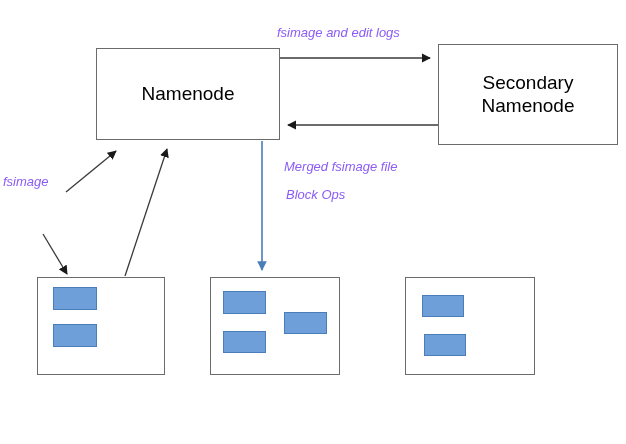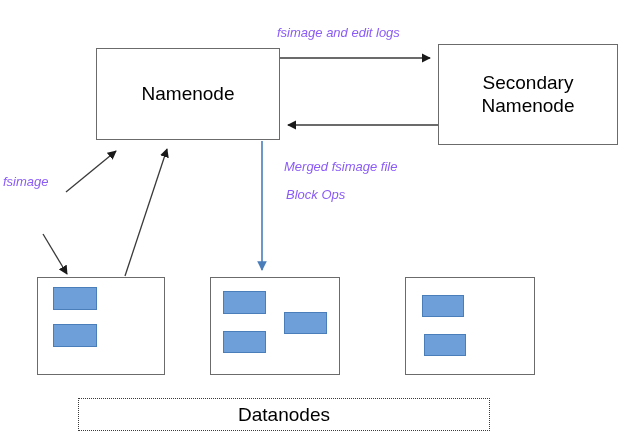--- a/index.html
+++ b/index.html
@@ -150,22 +150,19 @@
     <div class="block" style="left:12px; top:13px; width:43px; height:23px;"></div>
     <div class="block" style="left:73px; top:34px; width:43px; height:22px;"></div>
     <div class="block" style="left:12px; top:53px; width:43px; height:22px;"></div>
   </div>
 
   <div class="datanode-box" id="datanode-3">
     <div class="block" style="left:16px; top:17px; width:42px; height:22px;"></div>
     <div class="block" style="left:18px; top:56px; width:42px; height:22px;"></div>
   </div>
 
-  <div id="datanodes-label-box">
-    <span>Datanodes</span>
-  </div>
 
   <div class="edge-label" id="label-fsimage-edit-logs">fsimage and edit logs</div>
   <div class="edge-label" id="label-merged-fsimage">Merged fsimage file</div>
   <div class="edge-label" id="label-metadata">fsimage</div>
   <div class="edge-label" id="label-block-ops">Block Ops</div>
 
 </div>
 
 </body></html>

